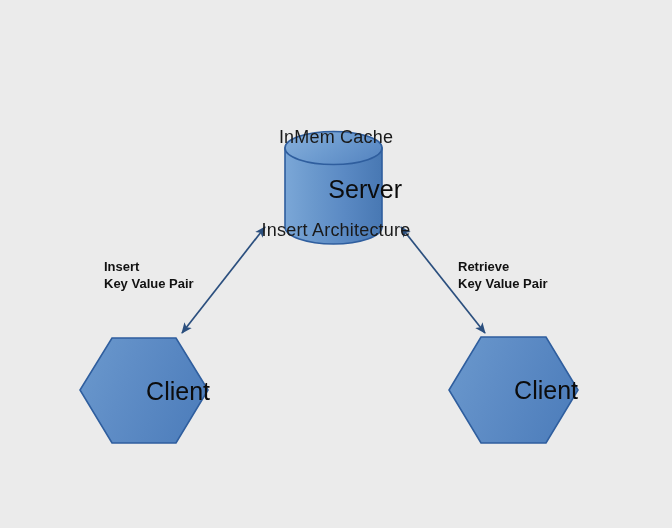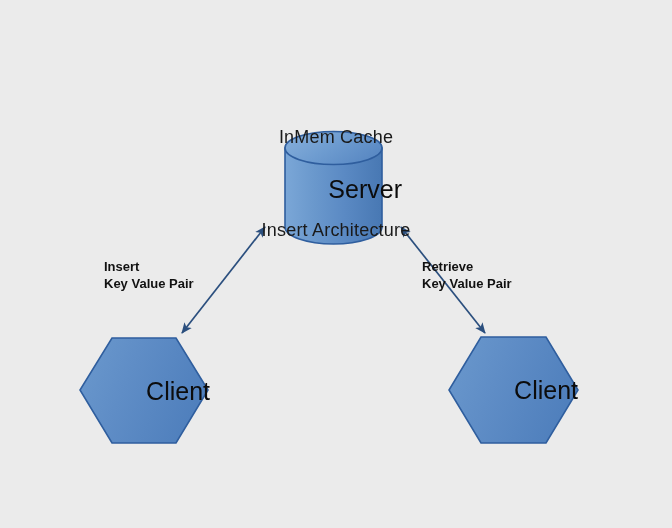--- a/index.html
+++ b/index.html
@@ -73,21 +73,21 @@
     color: #111111;
     white-space: nowrap;
     pointer-events: none;
   }
   #edge-label-insert {
     left: 104px;
     top: 258px;
     text-align: left;
   }
   #edge-label-retrieve {
-    left: 422px;
+    left: 458px;
     top: 258px;
     text-align: left;
   }
   .edge-label span {
     display: block;
   }
 </style>
 </head>
 <body>
 

